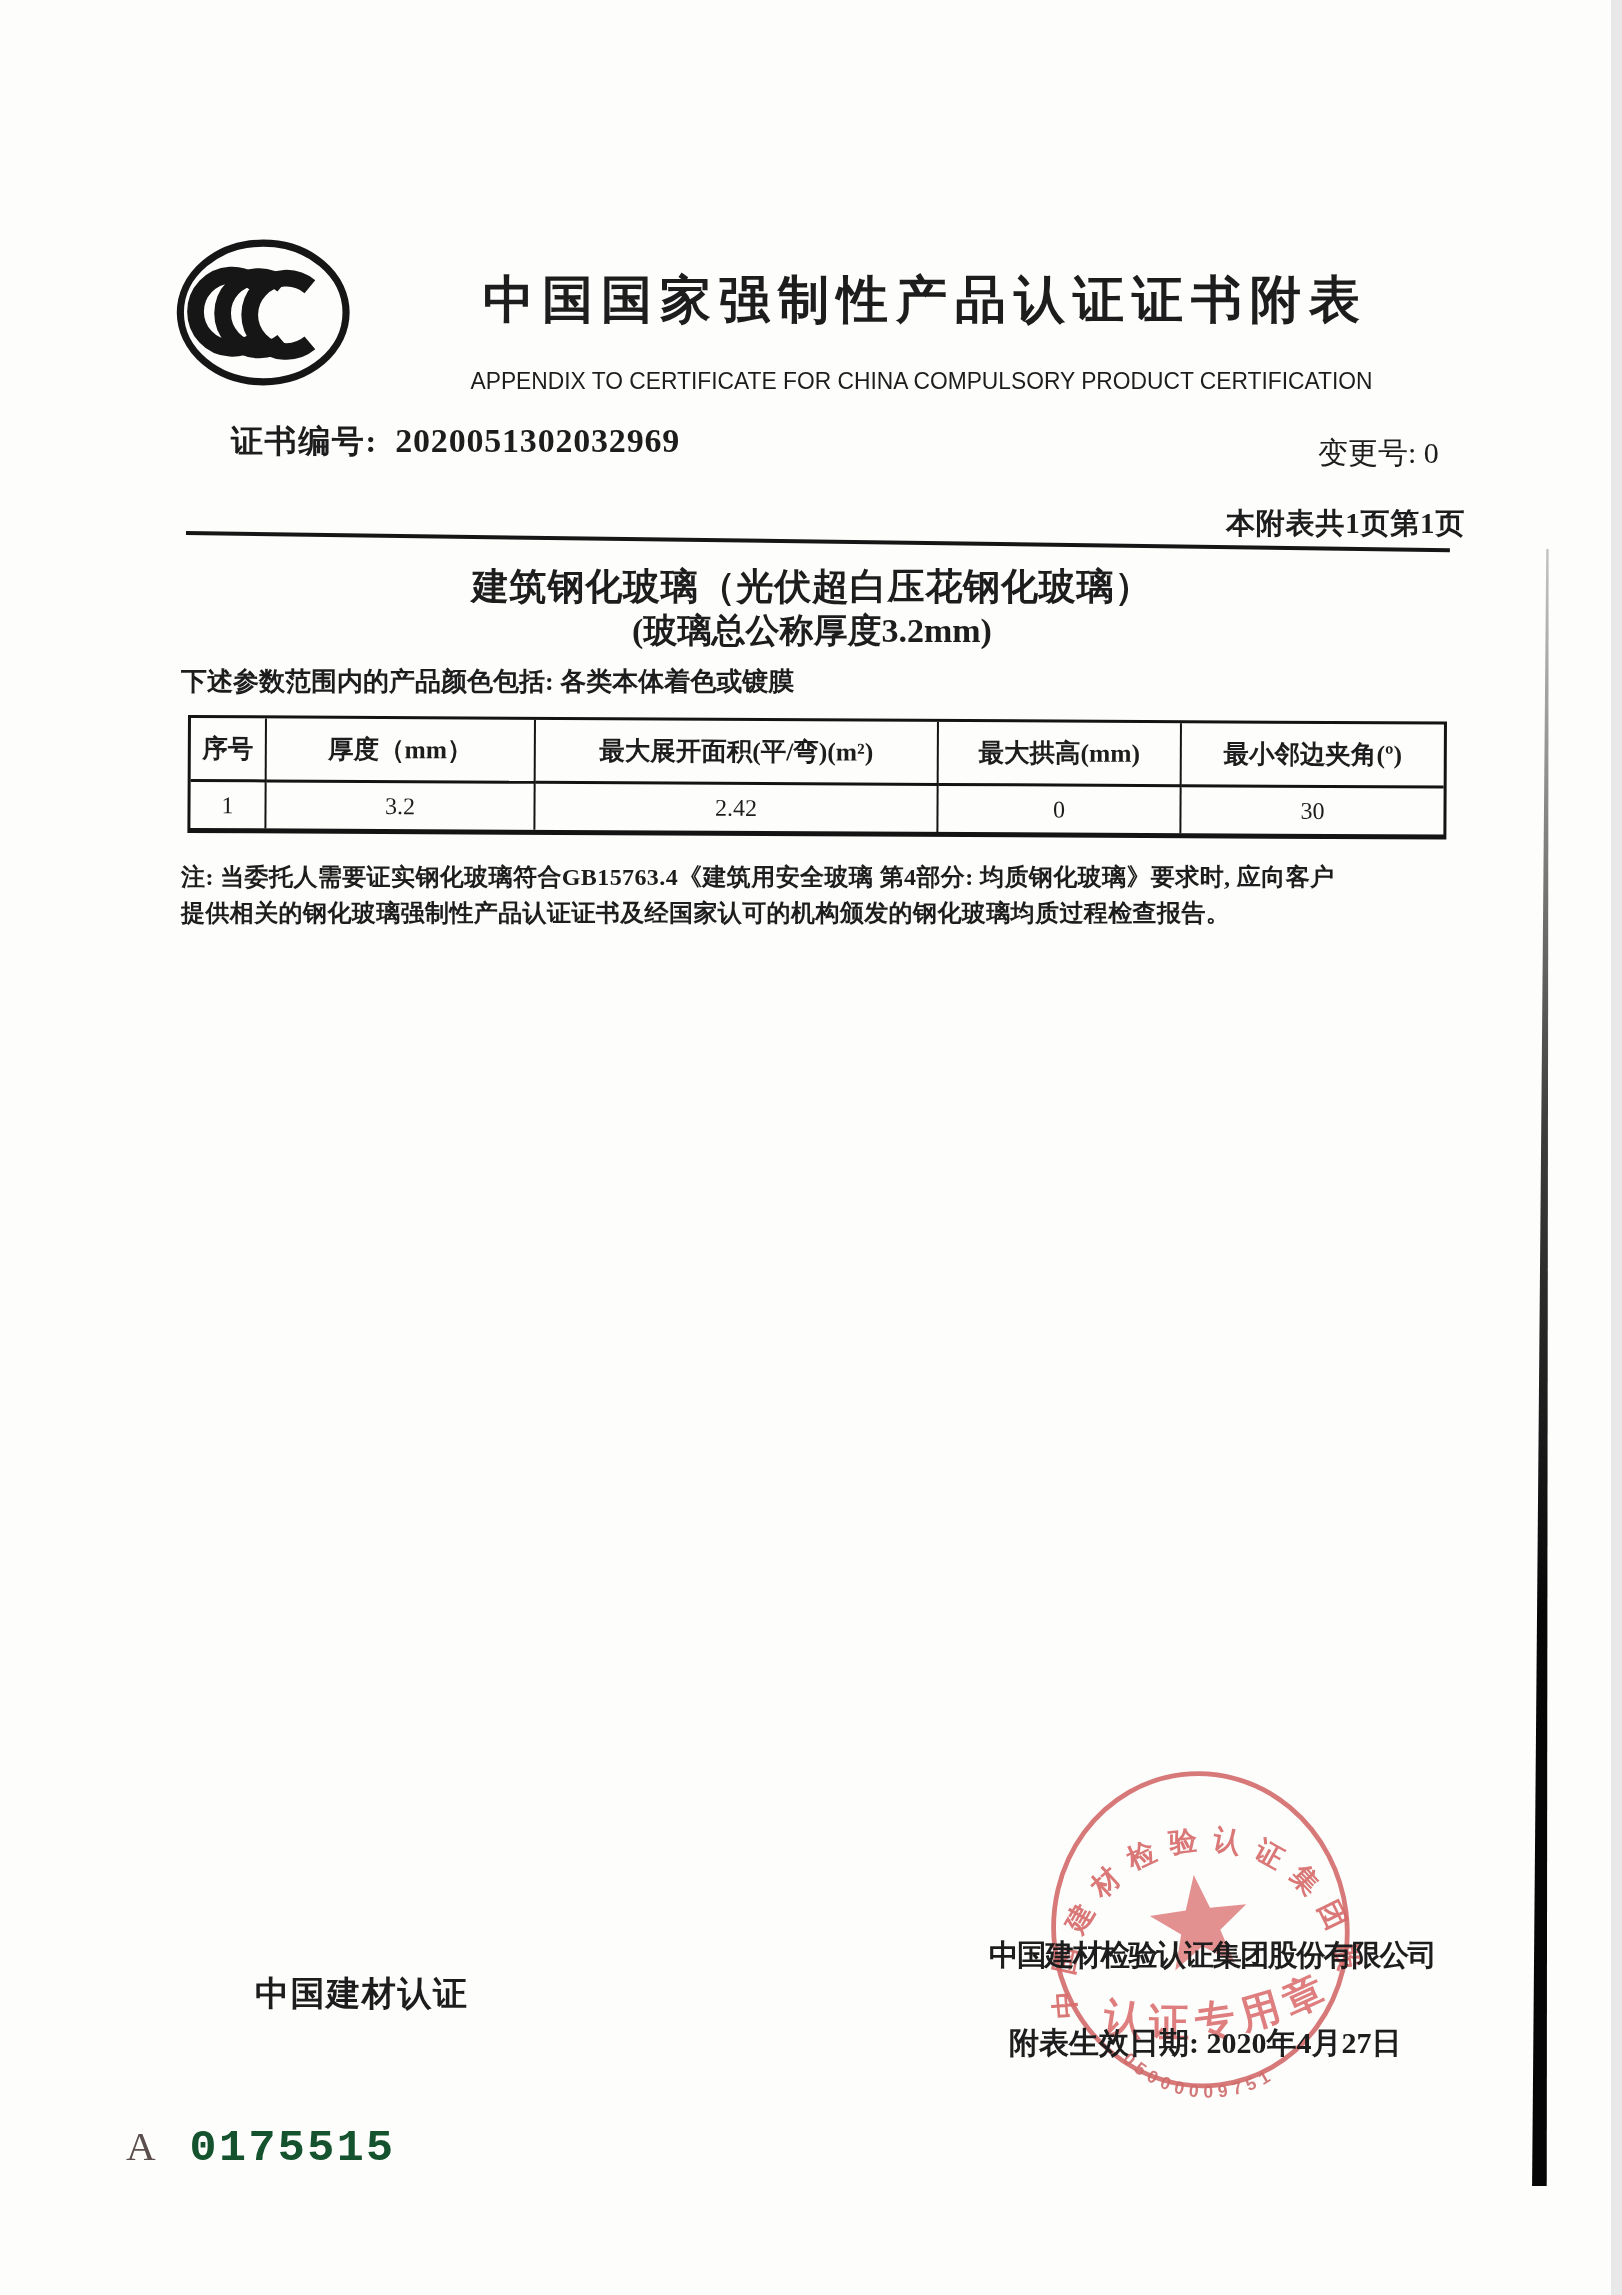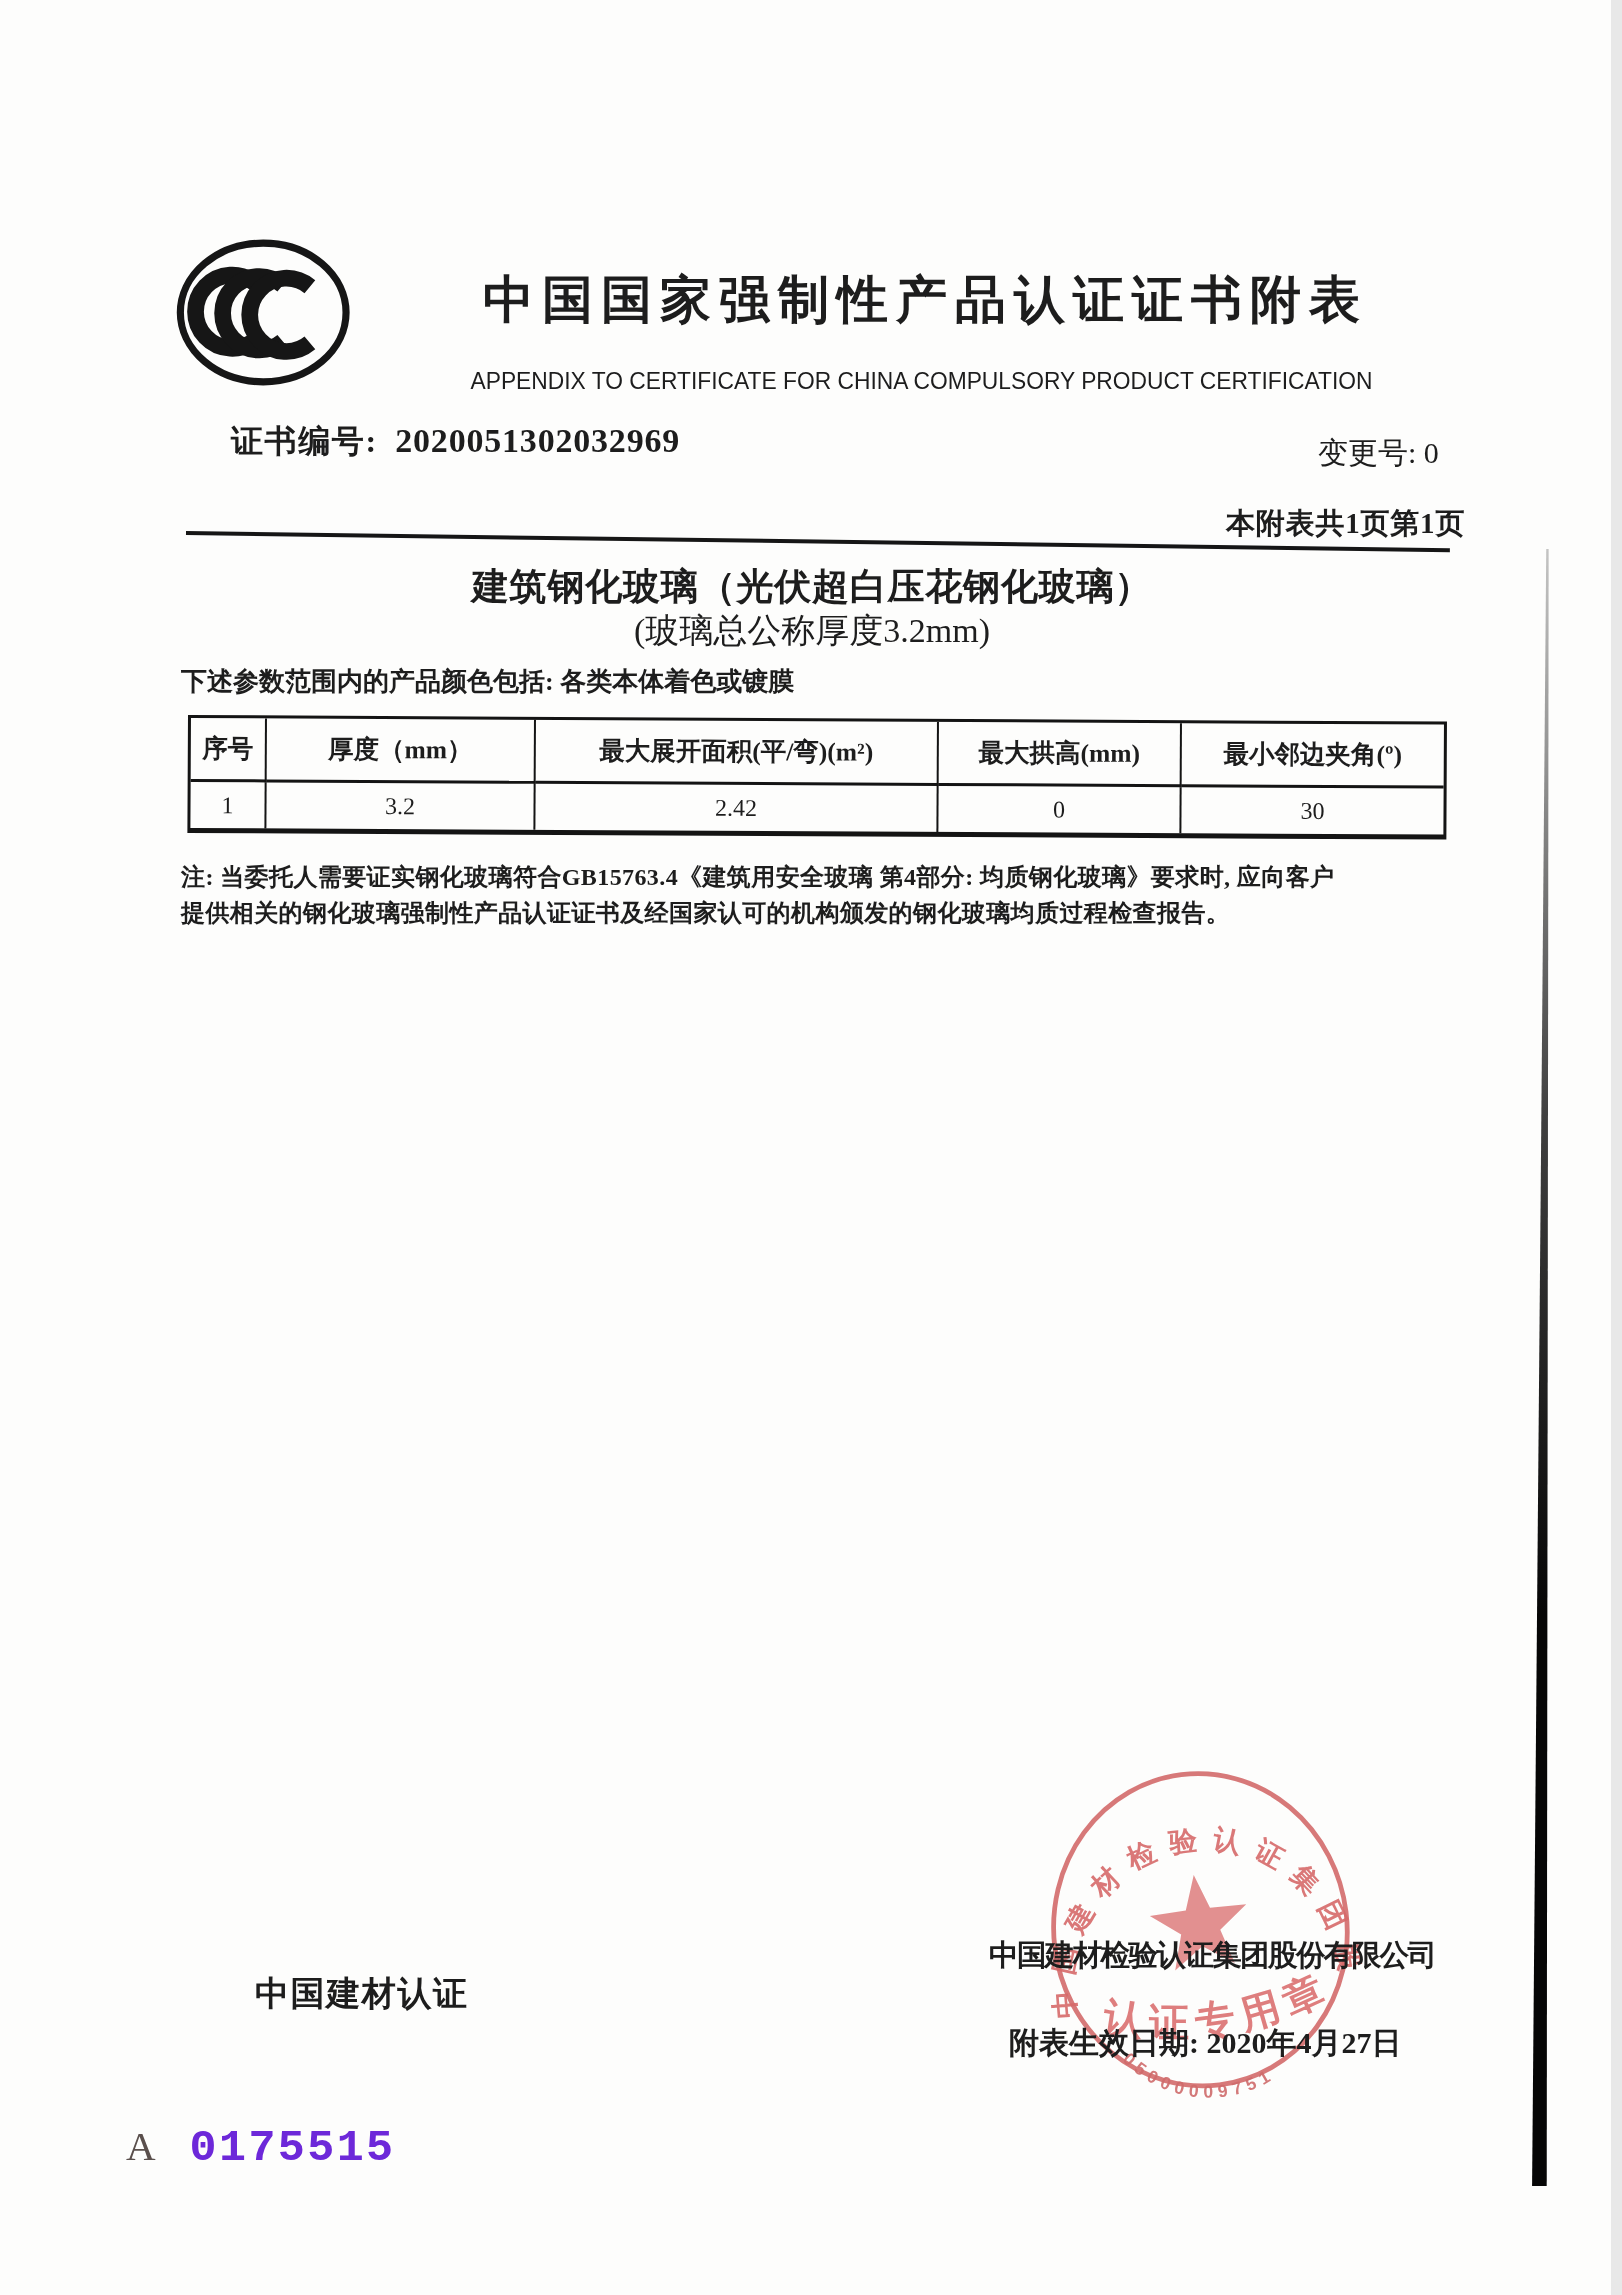--- a/index.html
+++ b/index.html
@@ -29,21 +29,21 @@
   .cert-label{font-size:32px;font-weight:bold;letter-spacing:1.6px;}
   .cert-value{font-size:34px;font-weight:bold;margin-left:17.6px;letter-spacing:0.8px;}
   .change-row{left:1318px;top:433px;font-size:30px;font-weight:normal;white-space:nowrap;}
   .page-info{left:1226px;top:504px;font-size:29px;font-weight:bold;white-space:nowrap;letter-spacing:0.8px;}
   .top-rule{
     left:186px;top:531px;width:1264px;height:4px;background:#161616;
     transform:rotate(0.78deg);transform-origin:left center;
   }
   
   .prod-1{left:413px;top:562px;width:798px;text-align:center;font-size:37px;font-weight:bold;letter-spacing:0.8px;white-space:nowrap;}
-  .prod-2{left:413px;top:608px;width:798px;text-align:center;font-size:34px;font-weight:normal;white-space:nowrap;}
+  .prod-2{left:413px;top:608px;width:798px;text-align:center;font-size:34px;font-weight:bold;white-space:nowrap;}
   .color-note{left:181px;top:664px;font-size:26px;font-weight:bold;white-space:nowrap;}
   
   .tbl{
     left:188px;top:715px;width:1253px;
     border:3.2px solid #141414;border-bottom-width:5.6px;
     transform:rotate(0.3deg);transform-origin:left top;
     display:grid;grid-template-columns:76px 269px 403px 243px 262px;
     background:#fdfdfc;
   }
   .tbl .cell{
@@ -61,21 +61,21 @@
     left:281px;top:1845px;
     font-family:"DejaVu Sans","Liberation Sans",sans-serif;
     font-size:102px;font-weight:bold;letter-spacing:-4px;
     color:#3aa9dd;line-height:1;
   }
   .ctc-caption{left:255px;top:1971px;width:220px;font-size:34px;font-weight:bold;letter-spacing:1.6px;white-space:nowrap;}
   .company-line{left:989px;top:1936px;font-size:29.5px;font-weight:bold;letter-spacing:-1.6px;white-space:nowrap;}
   .date-line{left:1009px;top:2023px;font-size:30px;font-weight:bold;white-space:nowrap;}
   .serial{left:126px;top:2122px;display:flex;align-items:baseline;}
   .serial-a{font-size:41px;color:#5a4f4c;font-weight:500;}
-  .serial-num{font-family:"Liberation Mono","DejaVu Sans Mono",monospace;font-size:45px;font-weight:bold;color:#6d28d9;letter-spacing:2.4px;margin-left:34px;}
+  .serial-num{font-family:"Liberation Mono","DejaVu Sans Mono",monospace;font-size:45px;font-weight:bold;color:#14532d;letter-spacing:2.4px;margin-left:34px;}
   
   .stamp{left:1029px;top:1762px;width:348px;height:338px;transform:rotate(-7deg);}
   
   .scan-bar{
     left:1528px;top:549px;width:24px;height:1637px;
     background:linear-gradient(to bottom, rgba(25,25,25,.25), rgba(15,15,15,.8) 35%, #060606 65%);
     clip-path:polygon(76% 0%, 86% 0%, 78% 100%, 17% 100%);
   }
 </style>
 </head>

